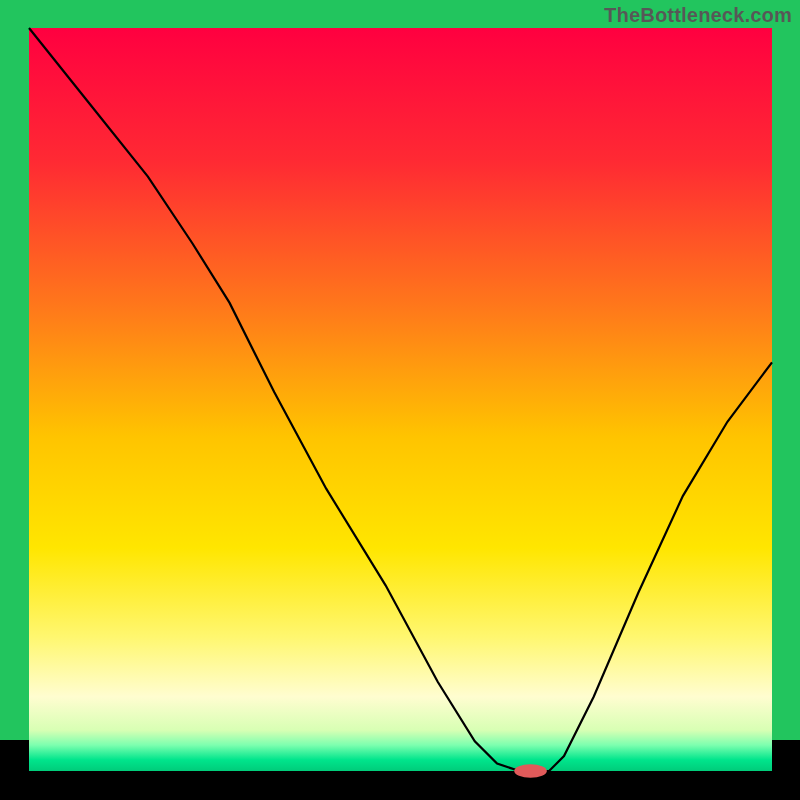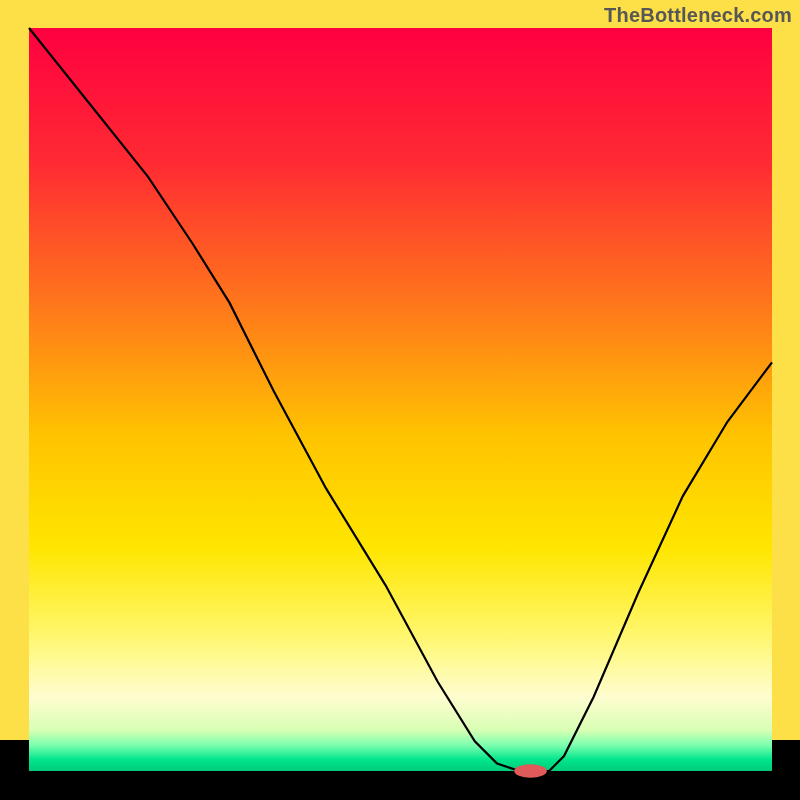--- a/index.html
+++ b/index.html
@@ -7,21 +7,21 @@
     padding: 0;
     width: 800px;
     height: 800px;
     background: #000;
     overflow: hidden;
   }
   .frame {
     position: relative;
     width: 800px;
     height: 740px;
-    background: #fde047;
+    background: #22c55e;
   }
   .watermark {
     position: absolute;
     top: 4px;
     right: 8px;
     font-family: Arial, Helvetica, sans-serif;
     font-size: 20px;
     font-weight: 600;
     color: #575757;
     letter-spacing: 0.2px;

